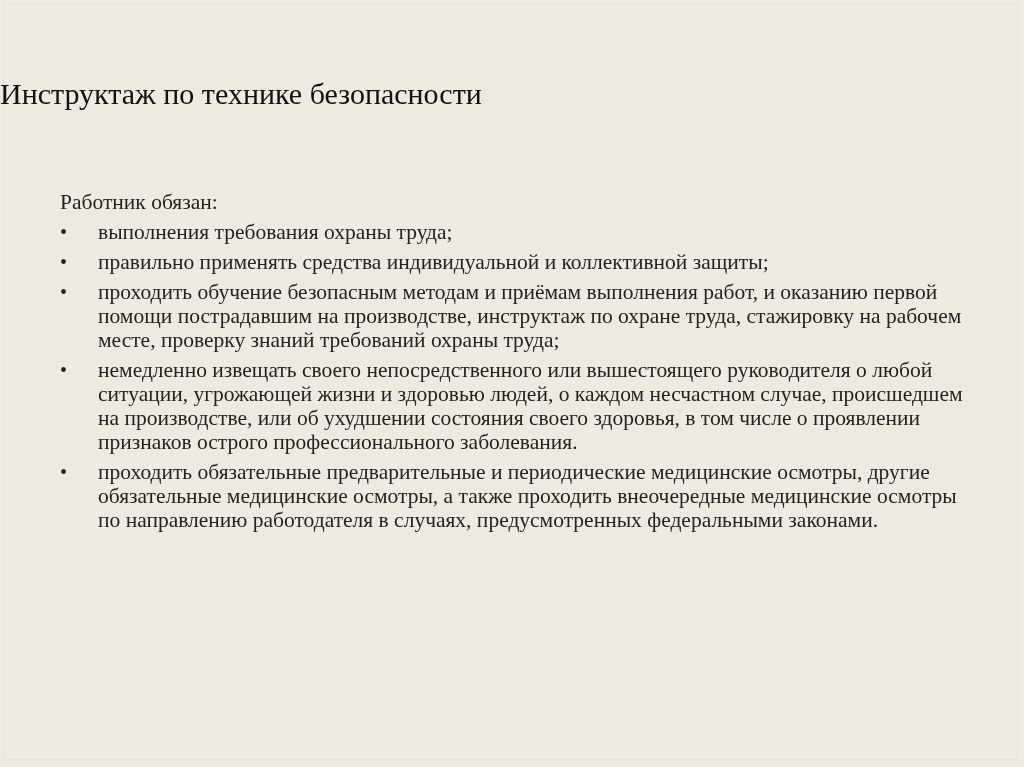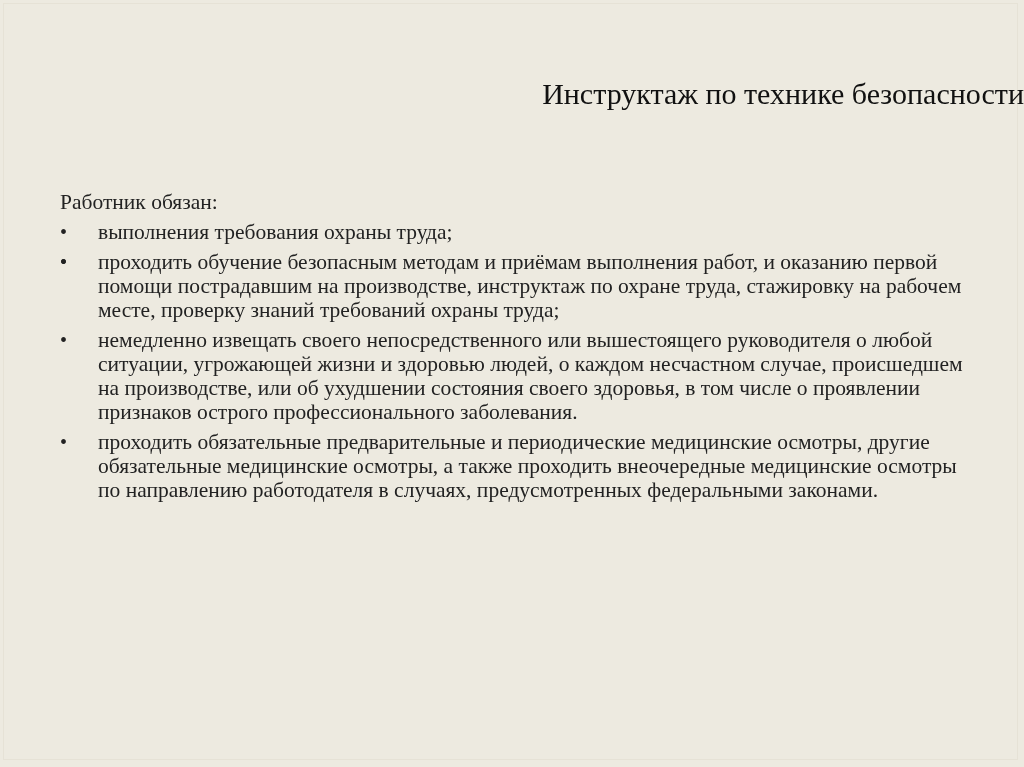--- a/index.html
+++ b/index.html
@@ -22,21 +22,21 @@
       width: 1015px;
       height: 757px;
       border: 1px solid #e6e2d6;
       box-sizing: border-box;
     }
     .title {
       position: absolute;
       left: 0;
       top: 74px;
       width: 1024px;
-      text-align: right;
+      text-align: left;
       font-size: 30px;
       line-height: 40px;
       color: #111;
     }
     .body {
       position: absolute;
       left: 60px;
       top: 178px;
       width: 910px;
       font-size: 21.5px;
@@ -79,20 +79,21 @@
 
 <div class="body">
   <p class="label">Работник обязан:</p>
   <ul class="bullet-list">
     <li class="bullet-item">
       <span class="bullet-dot">•</span>
       <span>выполнения требования охраны труда;</span>
     </li>
     <li class="bullet-item">
       <span class="bullet-dot">•</span>
+      <span>правильно применять средства индивидуальной и коллективной защиты;</span>
     </li>
     <li class="bullet-item">
       <span class="bullet-dot">•</span>
       <span>проходить обучение безопасным методам и приёмам выполнения работ, и оказанию первой помощи пострадавшим на производстве, инструктаж по охране труда, стажировку на рабочем месте, проверку знаний требований охраны труда;</span>
     </li>
     <li class="bullet-item">
       <span class="bullet-dot">•</span>
       <span>немедленно извещать своего непосредственного или вышестоящего руководителя о любой ситуации, угрожающей жизни и здоровью людей, о каждом несчастном случае, происшедшем на производстве, или об ухудшении состояния своего здоровья, в том числе о проявлении признаков острого профессионального заболевания.</span>
     </li>
     <li class="bullet-item">

